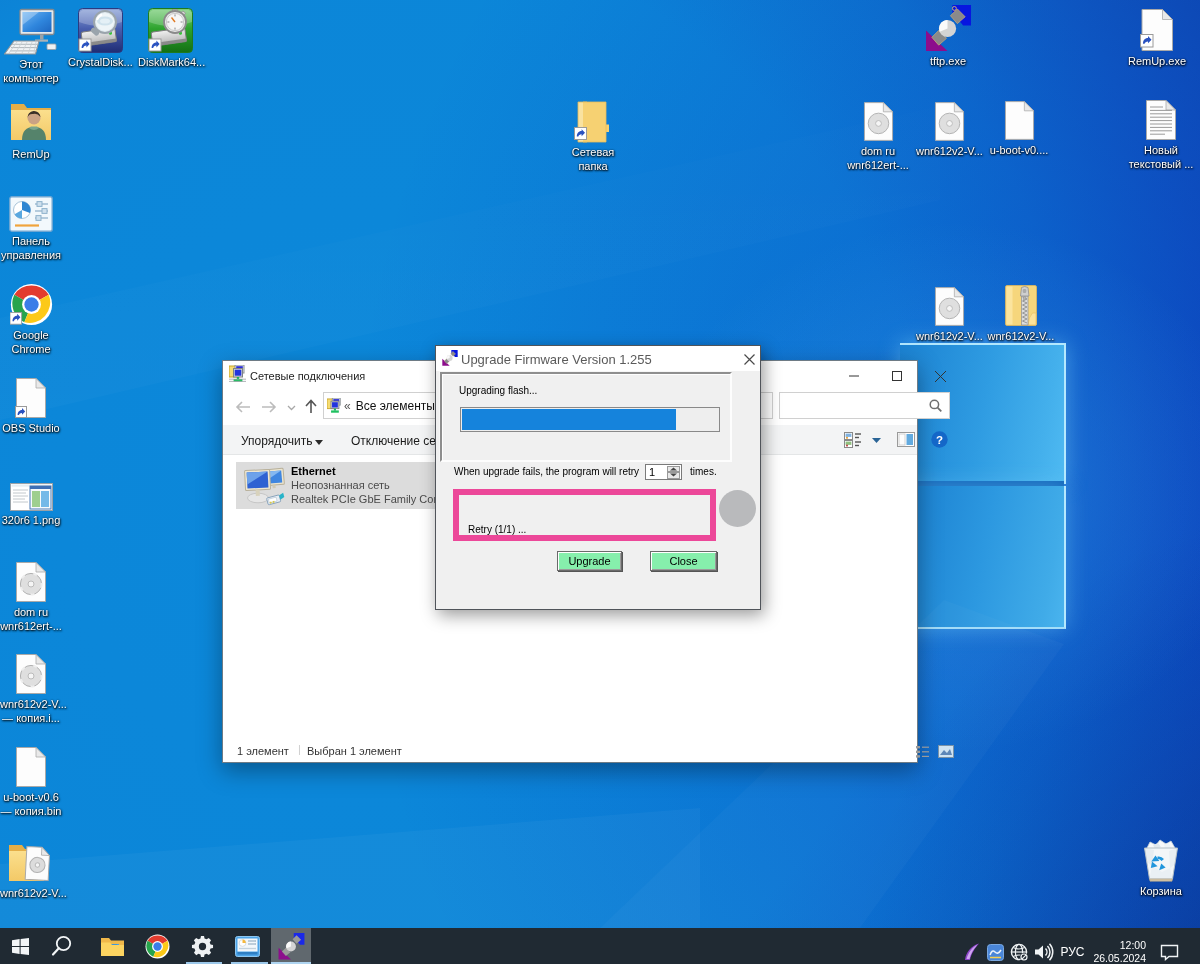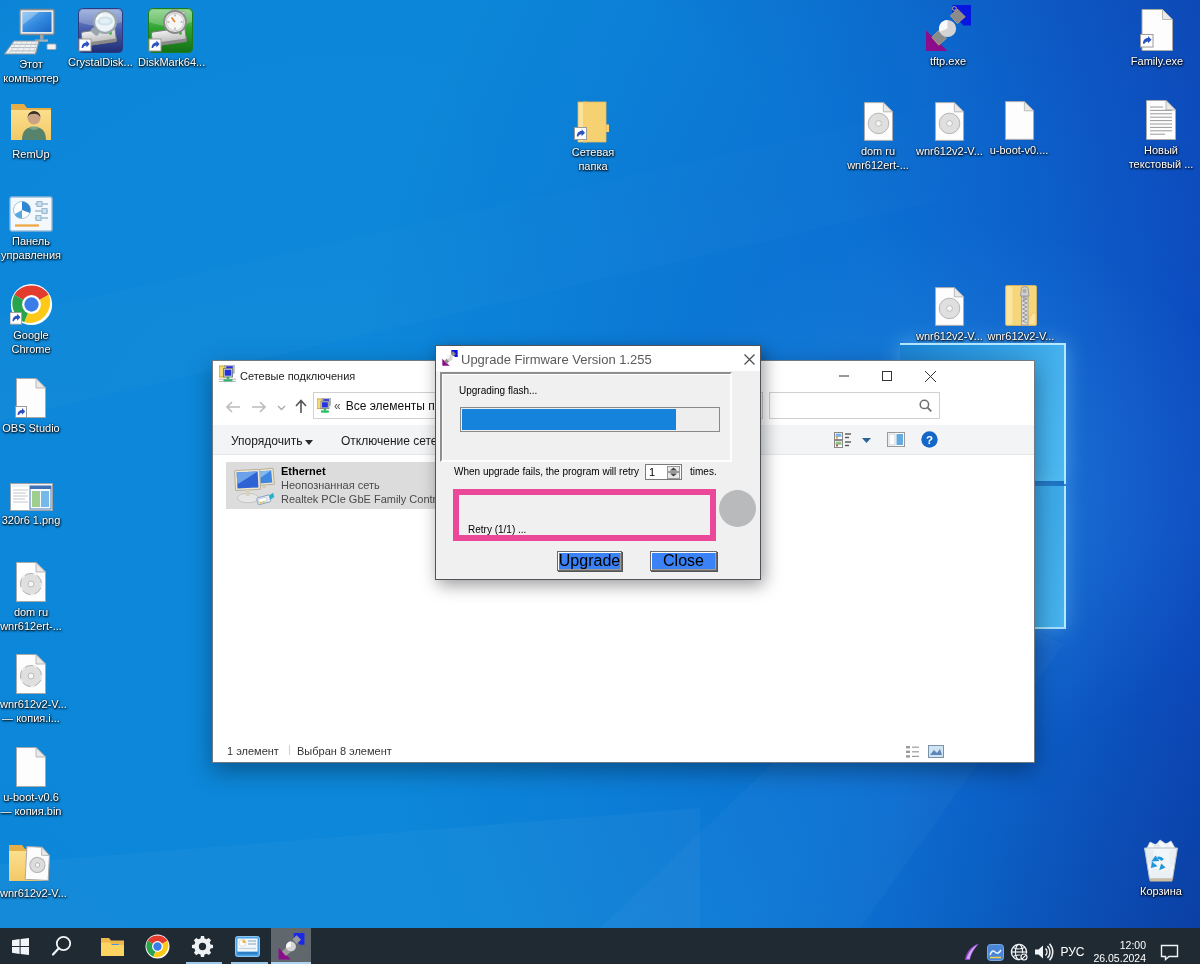--- a/index.html
+++ b/index.html
@@ -29,50 +29,50 @@
 .di .ic{display:block;margin:0 auto}
 .dl{color:#fff;font-size:11px;line-height:14px;margin-top:2px;white-space:nowrap;
  text-shadow:0 1px 2px rgba(0,0,0,.85),0 0 2px rgba(0,0,0,.6),1px 1px 2px rgba(0,0,0,.7)}
 
 #bar{position:absolute;left:0;top:928px;width:1200px;height:36px;background:#202a33}
 .tbi{position:absolute;top:0;height:36px;display:flex;align-items:center;justify-content:center}
 .ul{position:absolute;bottom:0;height:2px;background:#9cc8ea}
 #tray{position:absolute;right:0;top:0;height:48px;display:flex;align-items:center;color:#fff}
 .clock{font-size:10.5px;line-height:13px;text-align:right;color:#fff}
 
-#win{position:absolute;left:212px;top:360px;width:823px;height:403px;background:#fff;
+#win{position:absolute;left:222px;top:360px;width:696px;height:403px;background:#fff;
  border:1px solid #6e7b85;box-shadow:0 8px 22px rgba(0,0,0,.35);box-sizing:border-box}
 #win .ttl{position:absolute;left:27px;top:9px;font-size:11px;color:#222}
 .capbtn{position:absolute;top:0;width:44px;height:30px;display:flex;align-items:center;justify-content:center;color:#222}
 #navrow{position:absolute;left:0;top:30px;width:100%;height:34px;background:#fff}
 #addr{position:absolute;left:100px;top:31px;width:450px;height:27px;background:#fff;border:1px solid #d0d0d0;
  box-sizing:border-box;display:flex;align-items:center;font-size:12px;color:#111}
 #srch{position:absolute;left:556px;top:31px;width:171px;height:27px;background:#fff;border:1px solid #d0d0d0;box-sizing:border-box}
 #cmdbar{position:absolute;left:0;top:64px;width:100%;height:30px;background:#f3f4f5;border-bottom:1px solid #e4e6e7;
  box-sizing:border-box;font-size:12px;color:#1a1a1a}
 #item{position:absolute;left:13px;top:101px;width:226px;height:47px;background:#dcdcdc}
 #item .t1{position:absolute;left:55px;top:3px;font-size:11px;font-weight:bold;color:#000;white-space:nowrap}
 #item .t2{position:absolute;left:55px;top:17px;font-size:11px;color:#4a4a4a;white-space:nowrap}
 #item .t3{position:absolute;left:55px;top:31px;font-size:11px;color:#4a4a4a;white-space:nowrap}
 #sbar{position:absolute;left:0;bottom:0;width:100%;height:20px;font-size:11px;color:#333}
 
-#dlg{position:absolute;left:435px;top:345px;width:326px;height:235px;background:#f0f0f0;
+#dlg{position:absolute;left:435px;top:345px;width:326px;height:265px;background:#f0f0f0;
  border:1px solid #50545a;box-shadow:3px 5px 16px rgba(0,0,0,.4);box-sizing:border-box;font-size:10px;color:#000}
 #dlg .cap{position:absolute;left:0;top:0;width:100%;height:25px;background:#fff}
 #dlg .cttl{position:absolute;left:25px;top:6px;font-size:13px;color:#5a5a5a}
 .gbox{position:absolute;box-sizing:border-box;background:#f0f0f0}
 #gb1{left:4px;top:26px;width:292px;height:90px;
  border-top:2px solid #8e8e8e;border-left:2px solid #8e8e8e;border-right:2px solid #fdfdfd;border-bottom:2px solid #fdfdfd;
  box-shadow:inset 1px 1px 0 #fdfdfd, -1px -1px 0 #f6f6f6}
 #pbar{position:absolute;left:18px;top:33px;width:258px;height:23px;border:1px solid #898989;background:#eee}
 #pfill{position:absolute;left:1px;top:1px;height:21px;width:214px;background:#1583dc}
 #gb2{left:17px;top:143px;width:263px;height:52px;border:6px solid #ec4899}
-.w32btn{position:absolute;height:20px;background:#3b82f6;border:1px solid #6a6a6a;box-sizing:border-box;
+.w32btn{position:absolute;height:20px;background:#86efac;border:1px solid #6a6a6a;box-sizing:border-box;
  box-shadow:inset 1px 1px 0 #fff,inset -1px -1px 0 #9a9a9a,1px 1px 0 #555;
- font-size:16px;color:#000;display:flex;align-items:center;justify-content:center}
+ font-size:11px;color:#000;display:flex;align-items:center;justify-content:center}
 #spin{position:absolute;left:209px;top:118px;width:37px;height:16px;background:#fff;border:1px solid #7a7a7a;box-sizing:border-box}
 .sbtn{position:absolute;right:1px;width:13px;height:6.5px;background:#e8e8e8;border:1px solid #999;box-sizing:border-box;overflow:hidden;display:flex;align-items:center;justify-content:center}
 </style></head>
 <body>
 <div id="wall"></div>
 <div class="pane" id="paneT"></div>
 <div class="pane" id="paneMid"></div>
 <div class="pane" id="paneB"></div>
 <div class="beam" id="beam1"></div>
 <div class="beam" id="beam2"></div>
@@ -308,21 +308,21 @@
  <div class="dl">tftp.exe</div>
 </div>
 
 <div class="di" style="left:1122px;top:8px;width:70px">
  <svg class="ic" width="34" height="44" viewBox="0 0 34 44">
   <path d="M2 1.5 H22.5 L32.5 11.5 V42.5 H2 Z" fill="#fdfdfd" stroke="#a9a9a9"></path>
   <path d="M22.5 1.5 L32.5 11.5 H22.5 Z" fill="#e9e9e9" stroke="#a9a9a9" stroke-width="0.8"></path>
   <rect x="0.5" y="26.5" width="12.5" height="12.5" fill="#fff" stroke="#9a9a9a"></rect>
   <path d="M3 35.8 C3 31.4 5.7 30.2 8 30.1 L8 28.1 L11.5 31.7 L8 35.3 L8 33.4 C6.1 33.5 4.8 34.3 4.6 35.8 Z" fill="#2a52c0"></path>
  </svg>
- <div class="dl">Family.exe</div>
+ <div class="dl">RemUp.exe</div>
 </div>
 
 <div class="di" style="left:846px;top:101px;width:64px">
  <svg class="ic" width="31" height="41" viewBox="0 0 32 42">
   <path d="M1.5 1.5 H21 L30.5 11 V40.5 H1.5 Z" fill="#fdfdfd" stroke="#a9a9a9"></path>
   <path d="M21 1.5 L30.5 11 H21 Z" fill="#e9e9e9" stroke="#a9a9a9" stroke-width="0.8"></path>
   <circle cx="16" cy="23" r="10.6" fill="#dfdfdf" stroke="#b2b2b2"></circle>
   <circle cx="16" cy="23" r="3" fill="#f5f5f5" stroke="#bbb"></circle>
  </svg>
  <div class="dl">dom ru<br>wnr612ert-...</div>
@@ -522,21 +522,21 @@
         <path d="M37 30.5 L41.5 29 L41.5 33.5 L37 35 Z" fill="#27b3c9"></path>
       </g>
     </svg>
     <div class="t1">Ethernet</div>
     <div class="t2">Неопознанная сеть</div>
     <div class="t3">Realtek PCIe GbE Family Controller</div>
   </div>
   <div id="sbar">
     <span class="abs" style="left:14px;top:3px">1 элемент</span>
     <span class="abs" style="left:75px;top:1px;color:#ccc">|</span>
-    <span class="abs" style="left:84px;top:3px">Выбран 8 элемент</span>
+    <span class="abs" style="left:84px;top:3px">Выбран 1 элемент</span>
     <svg class="abs" style="left:693px;top:4px" width="13" height="12" viewBox="0 0 13 12">
       <rect x="0" y="0" width="4" height="2.4" fill="#9a9a9a"></rect>
         <line x1="6" y1="1.2" x2="13" y2="1.2" stroke="#9a9a9a" stroke-width="1.2"></line>
       <rect x="0" y="4.6" width="4" height="2.4" fill="#9a9a9a"></rect>
         <line x1="6" y1="5.8" x2="13" y2="5.8" stroke="#9a9a9a" stroke-width="1.2"></line>
       <rect x="0" y="9.2" width="4" height="2.4" fill="#9a9a9a"></rect>
         <line x1="6" y1="10.4" x2="13" y2="10.4" stroke="#9a9a9a" stroke-width="1.2"></line>
     </svg>
     <svg class="abs" style="left:715px;top:3px" width="16" height="13" viewBox="0 0 16 13">
       <rect x="0.5" y="0.5" width="15" height="12" fill="#cfe3f2" stroke="#7a93a8"></rect>

